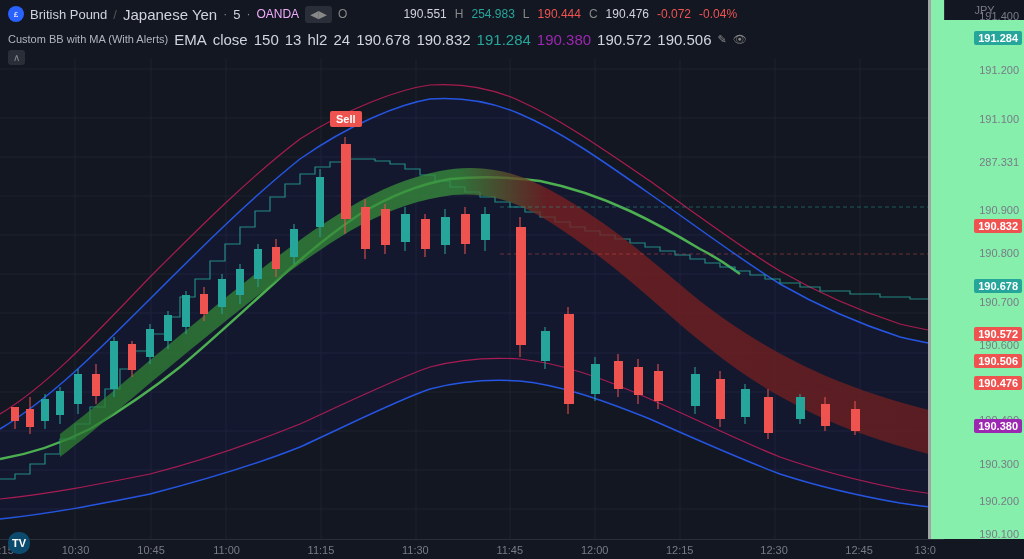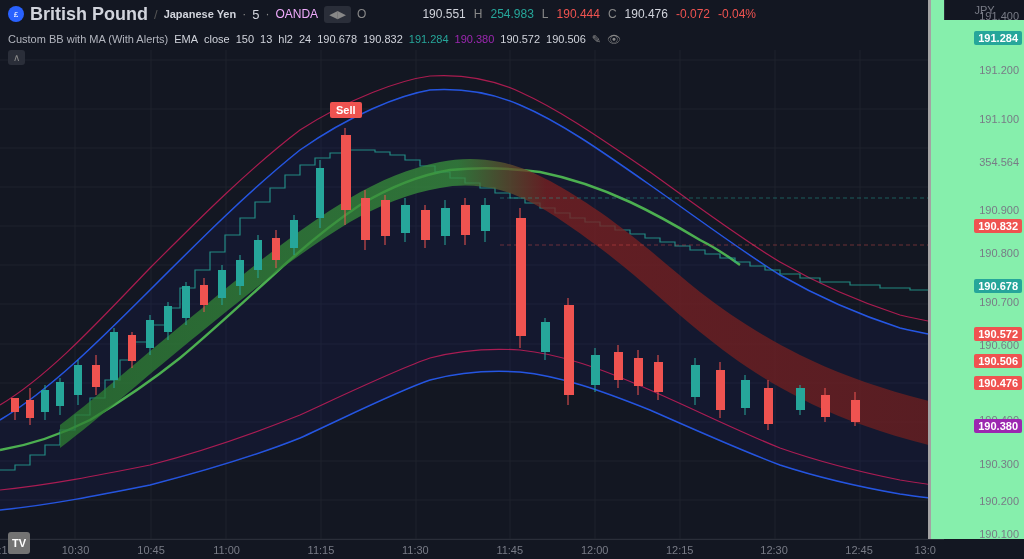--- a/index.html
+++ b/index.html
@@ -40,22 +40,22 @@
       display: flex;
       align-items: center;
       justify-content: center;
       font-size: 8px;
       color: white;
       flex-shrink: 0;
     }
 
     #symbol-name {
       color: #d1d4dc;
-      font-size: 18px;
-      font-weight: 700;
+      font-size: 13px;
+      font-weight: 400;
     }
 
     #separator {
       color: #555;
       font-size: 13px;
     }
 
     #oanda-label {
       color: #f0abfc;
       font-size: 12px;
@@ -98,26 +98,26 @@
       font-size: 11px;
       color: #888;
       z-index: 10;
     }
 
     #indicator-name {
       color: #b2b5be;
       font-size: 11px;
     }
 
-    .ind-val { color: #d1d4dc; font-size: 11px; }
+    .ind-val { color: #d1d4dc; font-size: 15px; }
 
     
     #chart-area {
       position: absolute;
-      top: 50px;
+      top: 59px;
       left: 0;
       width: calc(100% - 80px);
       height: calc(100% - 70px);
       overflow: hidden;
     }
 
     
     #price-axis {
       position: absolute;
       top: 0;
@@ -217,42 +217,42 @@
       border-left: 1px solid #2a2e39;
       background: #131722;
     }
 
     #tv-logo-bottom {
       position: absolute;
       bottom: 5px;
       left: 8px;
       width: 22px;
       height: 22px;
-      background: #737373;
-      border-radius: 3px;
+      background: #0c4a6e;
+      border-radius: 10px;
       display: flex;
       align-items: center;
       justify-content: center;
       font-size: 11px;
       font-weight: bold;
       color: white;
       z-index: 20;
       margin-top: 36px;
     }
   </style>
 </head>
 <body>
 
 <div id="chart-container">
 
   <div id="top-bar">
     <div id="symbol-icon">£</div>
     <span id="symbol-name">British Pound</span>
     <span id="separator">/</span>
-    <span style="color:#d1d4dc;font-size:11px;font-weight:700;">Japanese Yen</span>
+    <span style="color:#d1d4dc;font-size:15px;font-weight:400;">Japanese Yen</span>
     <span style="color:#888;font-size:12px;">·</span>
     <span style="color:#d1d4dc;font-size:13px;">5</span>
     <span style="color:#888;font-size:12px;">·</span>
     <span id="oanda-label">OANDA</span>
     <div id="nav-arrows">◀▶</div>
     <div id="price-bar">
       <span class="price-label">O</span>
       <span class="price-o">190.551</span>
       <span class="price-label">H</span>
       <span class="price-h">254.983</span>
@@ -474,21 +474,21 @@
     <div id="sell-label" style="top: 52px; left: 330px;">Sell</div>
 
   </div>
 
   <div id="price-axis">
     <div id="jpy-label">JPY</div>
 
     <div class="price-tick" style="top:3%">191.400</div>
     <div class="price-tick" style="top:13%">191.200</div>
     <div class="price-tick" style="top:22%">191.100</div>
-    <div class="price-tick" style="top:30%">354.564</div>
+    <div class="price-tick" style="top:30%">287.331</div>
     <div class="price-tick" style="top:39%">190.900</div>
     <div class="price-tick" style="top:47%">190.800</div>
     <div class="price-tick" style="top:56%">190.700</div>
     <div class="price-tick" style="top:64%">190.600</div>
     <div class="price-tick" style="top:71%">190.500</div>
     <div class="price-tick" style="top:78%">190.400</div>
     <div class="price-tick" style="top:86%">190.300</div>
     <div class="price-tick" style="top:93%">190.200</div>
     <div class="price-tick" style="top:99%">190.100</div>
 

